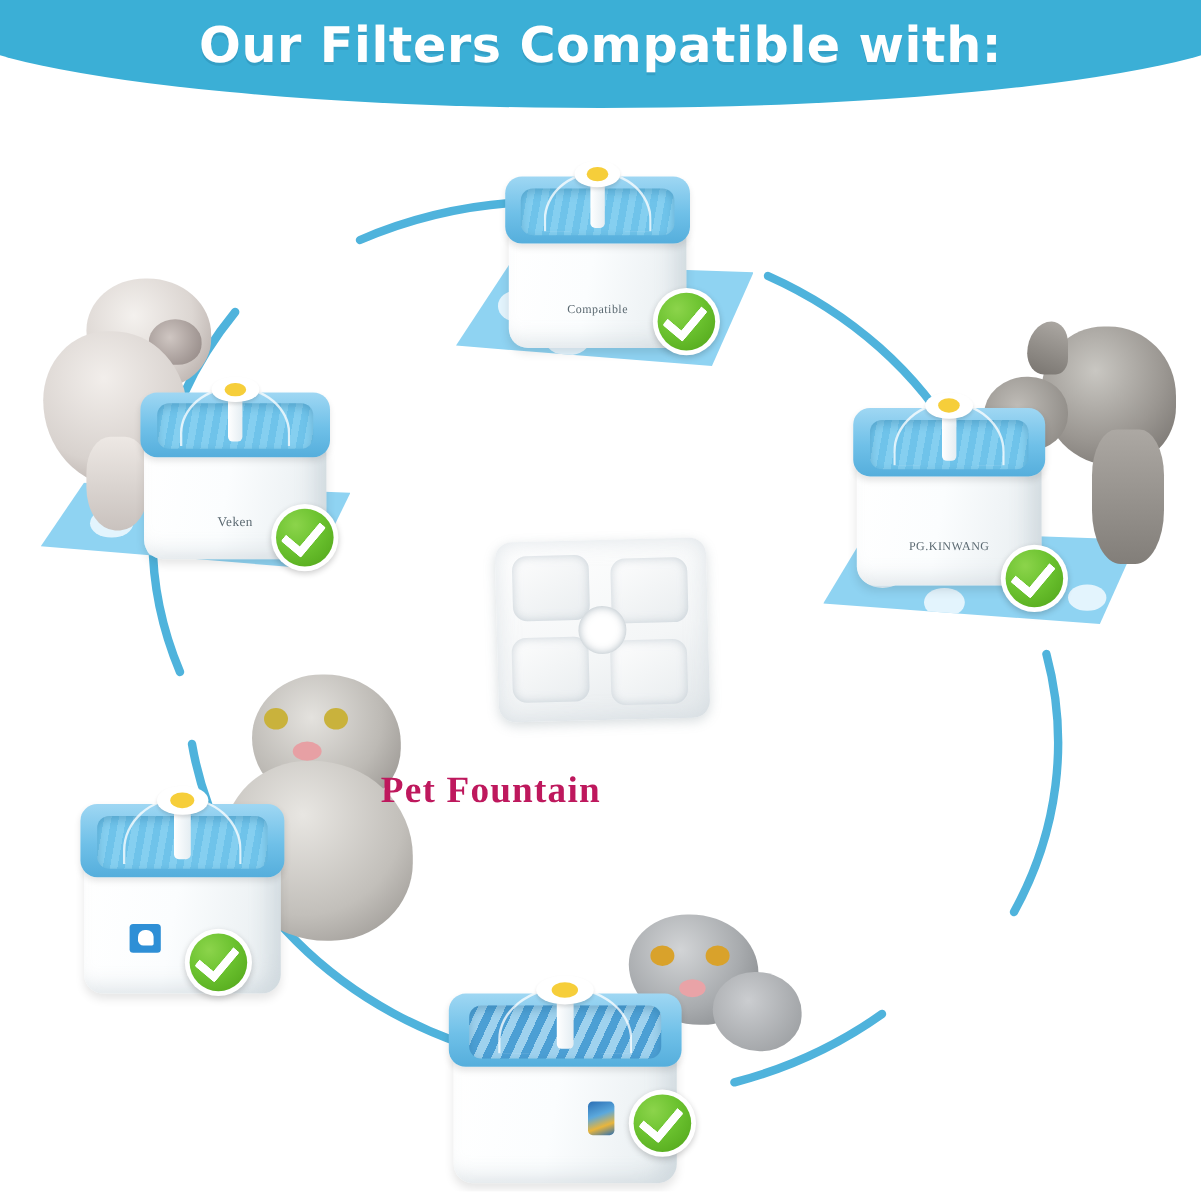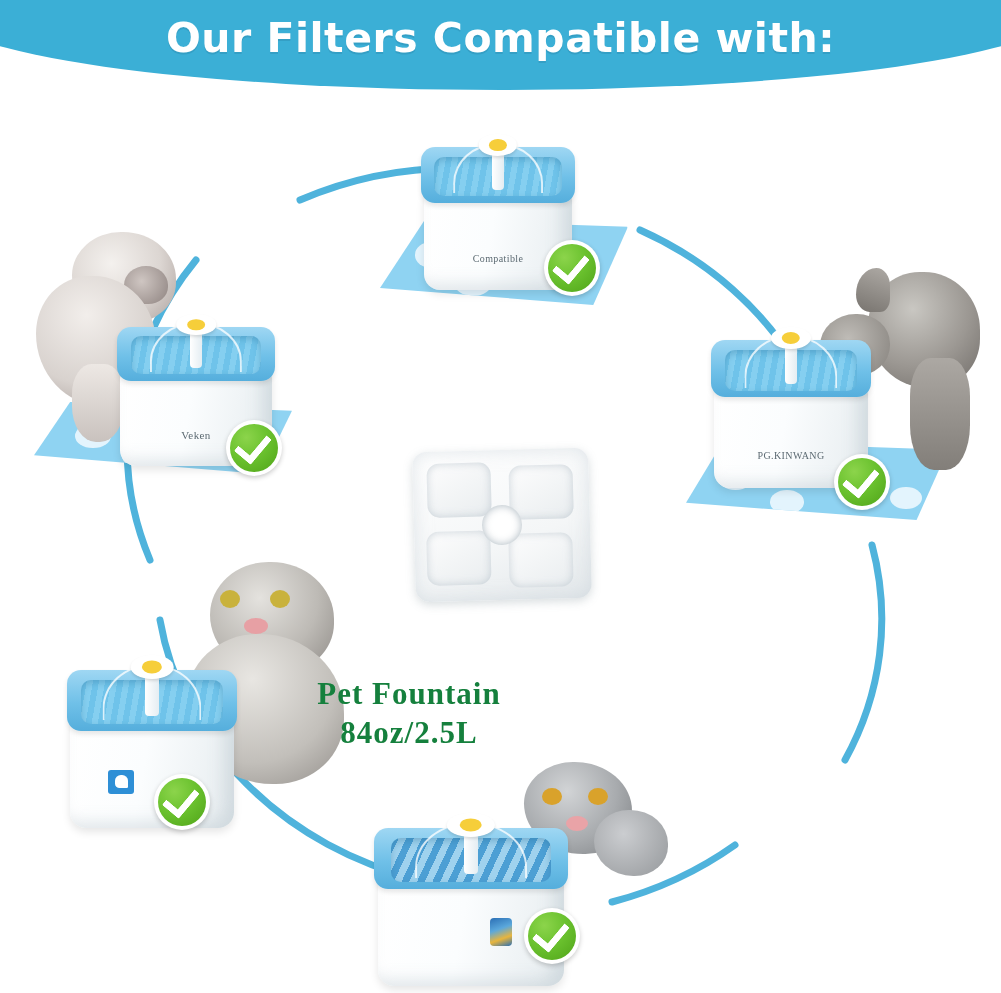--- a/index.html
+++ b/index.html
@@ -157,24 +157,23 @@
   }
   .small-pad::after{
     content:"";position:absolute;left:50%;top:50%;width:14px;height:14px;
     transform:translate(-50%,-50%);background:#ffffff;border-radius:50%;
     box-shadow:inset 0 0 4px rgba(160,175,185,.8);
   }
 
   
   .caption{
     position:absolute;left:0;width:818px;text-align:center;
-    color:#15803d;font-weight:bold;
+    color:#be185d;font-weight:bold;
     font-family:"Liberation Serif", serif;
     white-space:nowrap;
-    margin-top:36px;
   }
   .caption.l1{top:640px;font-size:31px;letter-spacing:1px;}
   .caption.l2{top:679px;font-size:31px;letter-spacing:1px;}
 </style>
 </head>
 <body>
 
 <div class="stage">
 
   <div class="header">
@@ -363,15 +362,14 @@
 
   <div class="filter-card" style="left:414px;top:450px;">
     <div class="pad" style="left:14px;top:12px;"></div>
     <div class="pad" style="left:96px;top:16px;"></div>
     <div class="pad" style="left:12px;top:80px;"></div>
     <div class="pad" style="left:94px;top:84px;"></div>
     <div class="filter-hole"></div>
   </div>
 
   <div class="caption l1">Pet Fountain</div>
-  <div class="caption l2">84oz/2.5L</div>
 
 </div>
 
 </body></html>

